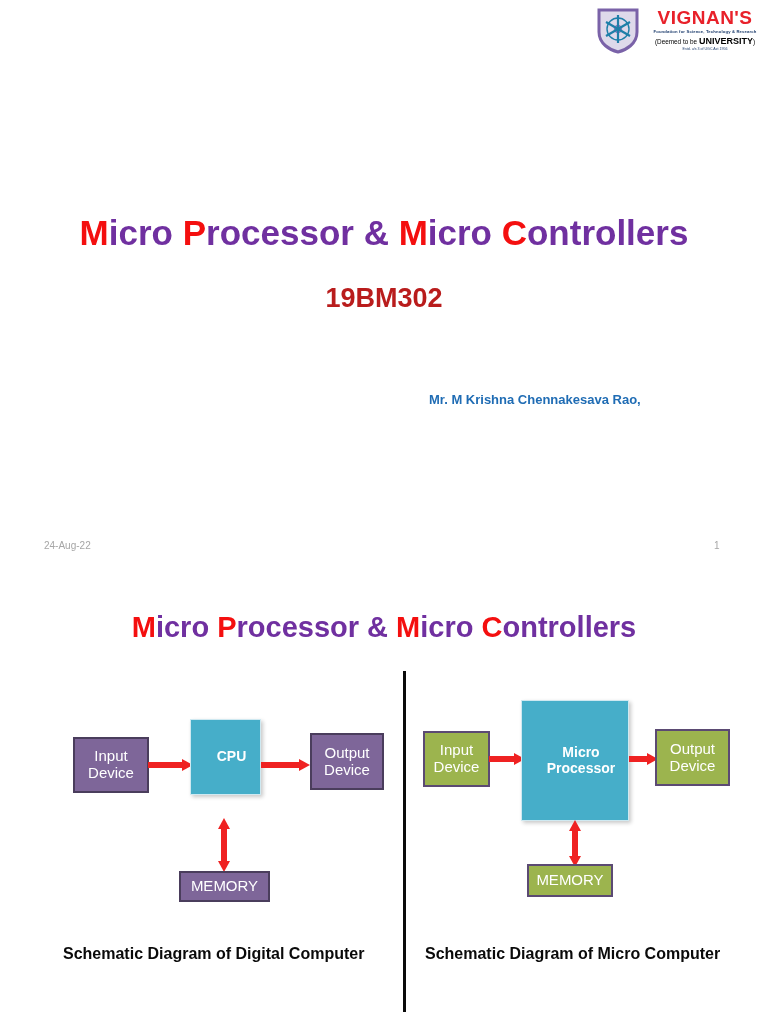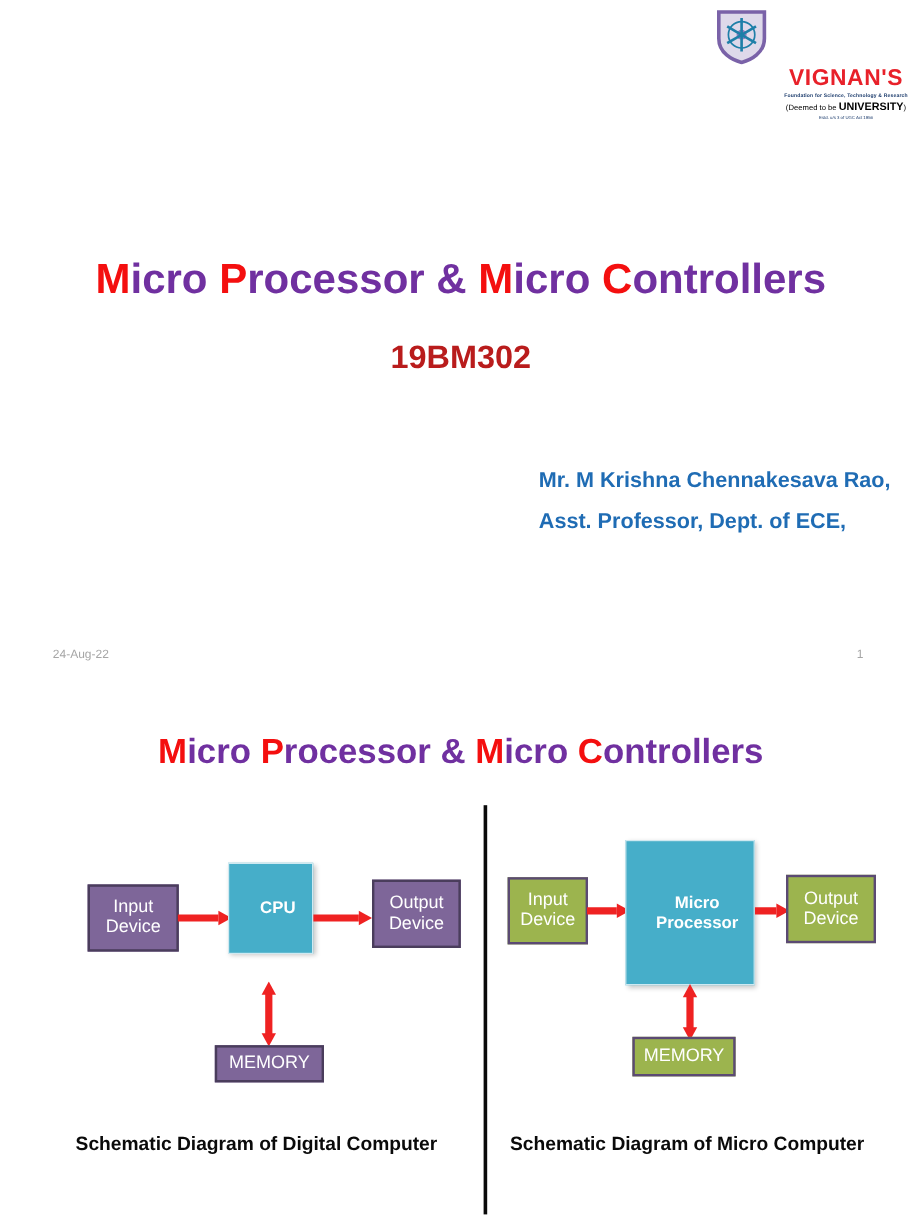--- a/index.html
+++ b/index.html
@@ -30,21 +30,20 @@
     height: 48px;
     position: relative;
     flex: none;
   }
   .shield svg { display: block; }
   .logo-text {
     margin-left: 6px;
     padding-top: 2px;
     text-align: center;
     flex: 1;
-    margin-top: 48px;
   }
   .logo-name {
     color: #e8212a;
     font-weight: bold;
     font-size: 19px;
     letter-spacing: 0.5px;
     line-height: 1;
   }
   .logo-tag {
     color: #1a3a6b;
@@ -92,24 +91,23 @@
     font-size: 27px;
     font-weight: bold;
     color: #b91c1c;
   }
 
   .author {
     position: absolute;
     top: 383px;
     left: 429px;
     color: #1f6cb4;
-    font-size: 18px;
+    font-size: 13px;
     font-weight: bold;
     line-height: 34px;
-    margin-left: 20px;
   }
 
   .footer-date {
     position: absolute;
     top: 540px;
     left: 44px;
     color: #a6a6a6;
     font-size: 10px;
   }
   .footer-page {
@@ -214,21 +212,20 @@
 </div>
 
 <div class="slide1-title">
   <span class="cap">M</span><span class="rest">icro </span><span class="cap">P</span><span class="rest">rocessor </span><span class="amp"> &amp; </span><span class="cap">M</span><span class="rest">icro </span><span class="cap">C</span><span class="rest">ontrollers</span>
 </div>
 
 <div class="slide1-code">19BM302</div>
 
 <div class="author">
   <div>Mr. M Krishna Chennakesava Rao,</div>
-  <div>Asst. Professor, Dept. of ECE,</div>
 </div>
 
 <div class="footer-date">24-Aug-22</div>
 <div class="footer-page">1</div>
 
 <div class="slide2-title">
   <span class="cap">M</span><span class="rest">icro </span><span class="cap">P</span><span class="rest">rocessor </span><span class="amp"> &amp; </span><span class="cap">M</span><span class="rest">icro </span><span class="cap">C</span><span class="rest">ontrollers</span>
 </div>
 
 <div class="divider"></div>

